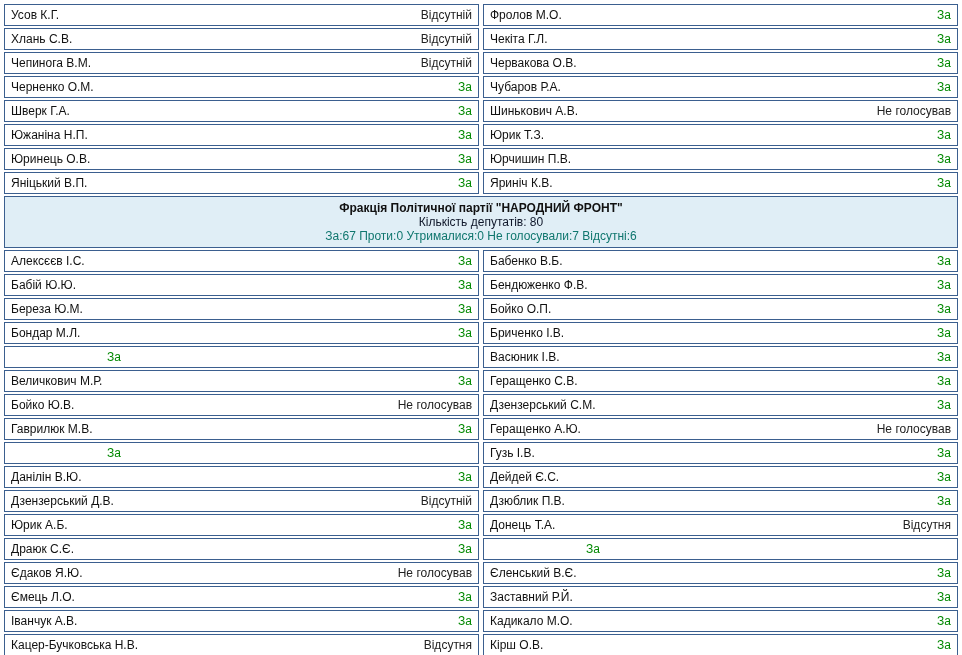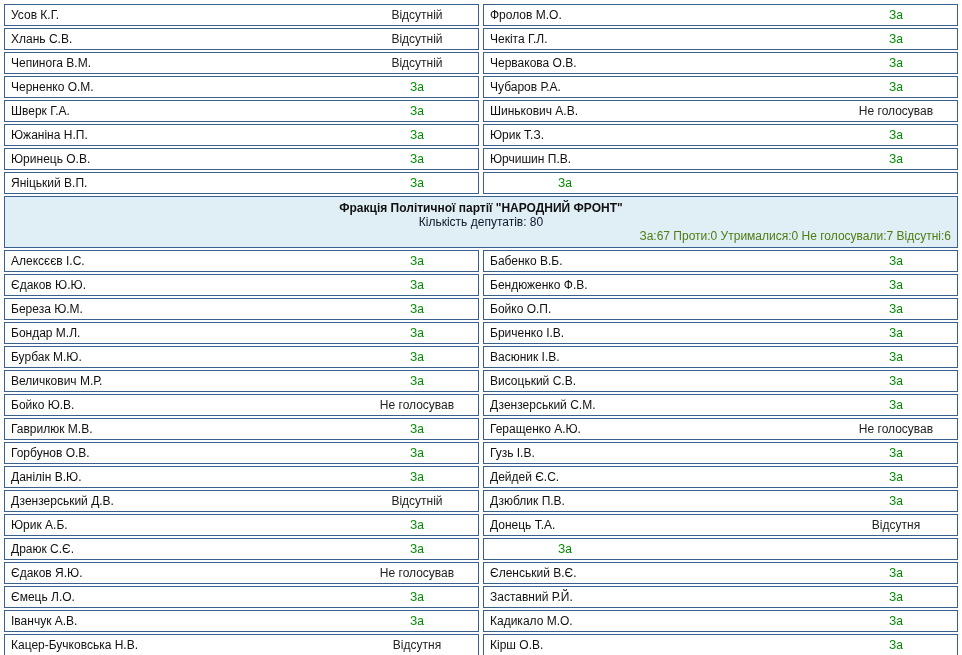--- a/index.html
+++ b/index.html
@@ -27,42 +27,40 @@
     background: #fff;
     min-height: 16px;
     align-items: center;
   }
   .name {
     flex: 1;
     color: #111;
   }
   .vote {
     width: 110px;
-    text-align: center;
-    margin-left: 20px;
+    text-align: right;
   }
   .vote.za { color: #008800; }
   .vote.other { color: #222; }
   .faction-header {
     border: 1px solid #3b5f8f;
     background: #e0eef6;
     text-align: center;
     padding: 4px 6px;
     margin-bottom: 2px;
   }
   .faction-header .title {
     font-weight: bold;
     color: #111;
   }
   .faction-header .count {
     color: #0f172a;
   }
   .faction-header .tally {
-    color: #4d7c0f;
-    text-align: right;
+    color: #0f766e;
   }
 </style>
 </head>
 <body>
 
 <div class="wrap">
 
   <div id="top-section">
       <div class="pair-row">
         <div class="cell">
@@ -133,20 +131,21 @@
           <span class="name">Юрчишин П.В.</span>
           <span class="vote za">За</span>
         </div>
       </div>
       <div class="pair-row">
         <div class="cell">
           <span class="name">Яніцький В.П.</span>
           <span class="vote za">За</span>
         </div>
         <div class="cell">
+          <span class="name">Яриніч К.В.</span>
           <span class="vote za">За</span>
         </div>
       </div>
     </div>
 
   <div class="faction-header">
     <div class="title">Фракція Політичної партії "НАРОДНИЙ ФРОНТ"</div>
     <div class="count">Кількість депутатів: 80</div>
     <div class="tally">За:67 Проти:0 Утрималися:0 Не голосували:7 Відсутні:6</div>
   </div>
@@ -157,21 +156,21 @@
           <span class="name">Алексєєв І.С.</span>
           <span class="vote za">За</span>
         </div>
         <div class="cell">
           <span class="name">Бабенко В.Б.</span>
           <span class="vote za">За</span>
         </div>
       </div>
       <div class="pair-row">
         <div class="cell">
-          <span class="name">Єдаков Ю.Ю.</span>
+          <span class="name">Бабій Ю.Ю.</span>
           <span class="vote za">За</span>
         </div>
         <div class="cell">
           <span class="name">Бендюженко Ф.В.</span>
           <span class="vote za">За</span>
         </div>
       </div>
       <div class="pair-row">
         <div class="cell">
           <span class="name">Береза Ю.М.</span>
@@ -187,35 +186,34 @@
           <span class="name">Бондар М.Л.</span>
           <span class="vote za">За</span>
         </div>
         <div class="cell">
           <span class="name">Бриченко І.В.</span>
           <span class="vote za">За</span>
         </div>
       </div>
       <div class="pair-row">
         <div class="cell">
-          <span class="name">Бурбак М.Ю.</span>
           <span class="vote za">За</span>
         </div>
         <div class="cell">
           <span class="name">Васюник І.В.</span>
           <span class="vote za">За</span>
         </div>
       </div>
       <div class="pair-row">
         <div class="cell">
           <span class="name">Величкович М.Р.</span>
           <span class="vote za">За</span>
         </div>
         <div class="cell">
-          <span class="name">Висоцький С.В.</span>
+          <span class="name">Геращенко С.В.</span>
           <span class="vote za">За</span>
         </div>
       </div>
       <div class="pair-row">
         <div class="cell">
           <span class="name">Бойко Ю.В.</span>
           <span class="vote other">Не голосував</span>
         </div>
         <div class="cell">
           <span class="name">Дзензерський С.М.</span>
@@ -227,21 +225,20 @@
           <span class="name">Гаврилюк М.В.</span>
           <span class="vote za">За</span>
         </div>
         <div class="cell">
           <span class="name">Геращенко А.Ю.</span>
           <span class="vote other">Не голосував</span>
         </div>
       </div>
       <div class="pair-row">
         <div class="cell">
-          <span class="name">Горбунов О.В.</span>
           <span class="vote za">За</span>
         </div>
         <div class="cell">
           <span class="name">Гузь І.В.</span>
           <span class="vote za">За</span>
         </div>
       </div>
       <div class="pair-row">
         <div class="cell">
           <span class="name">Данілін В.Ю.</span>

